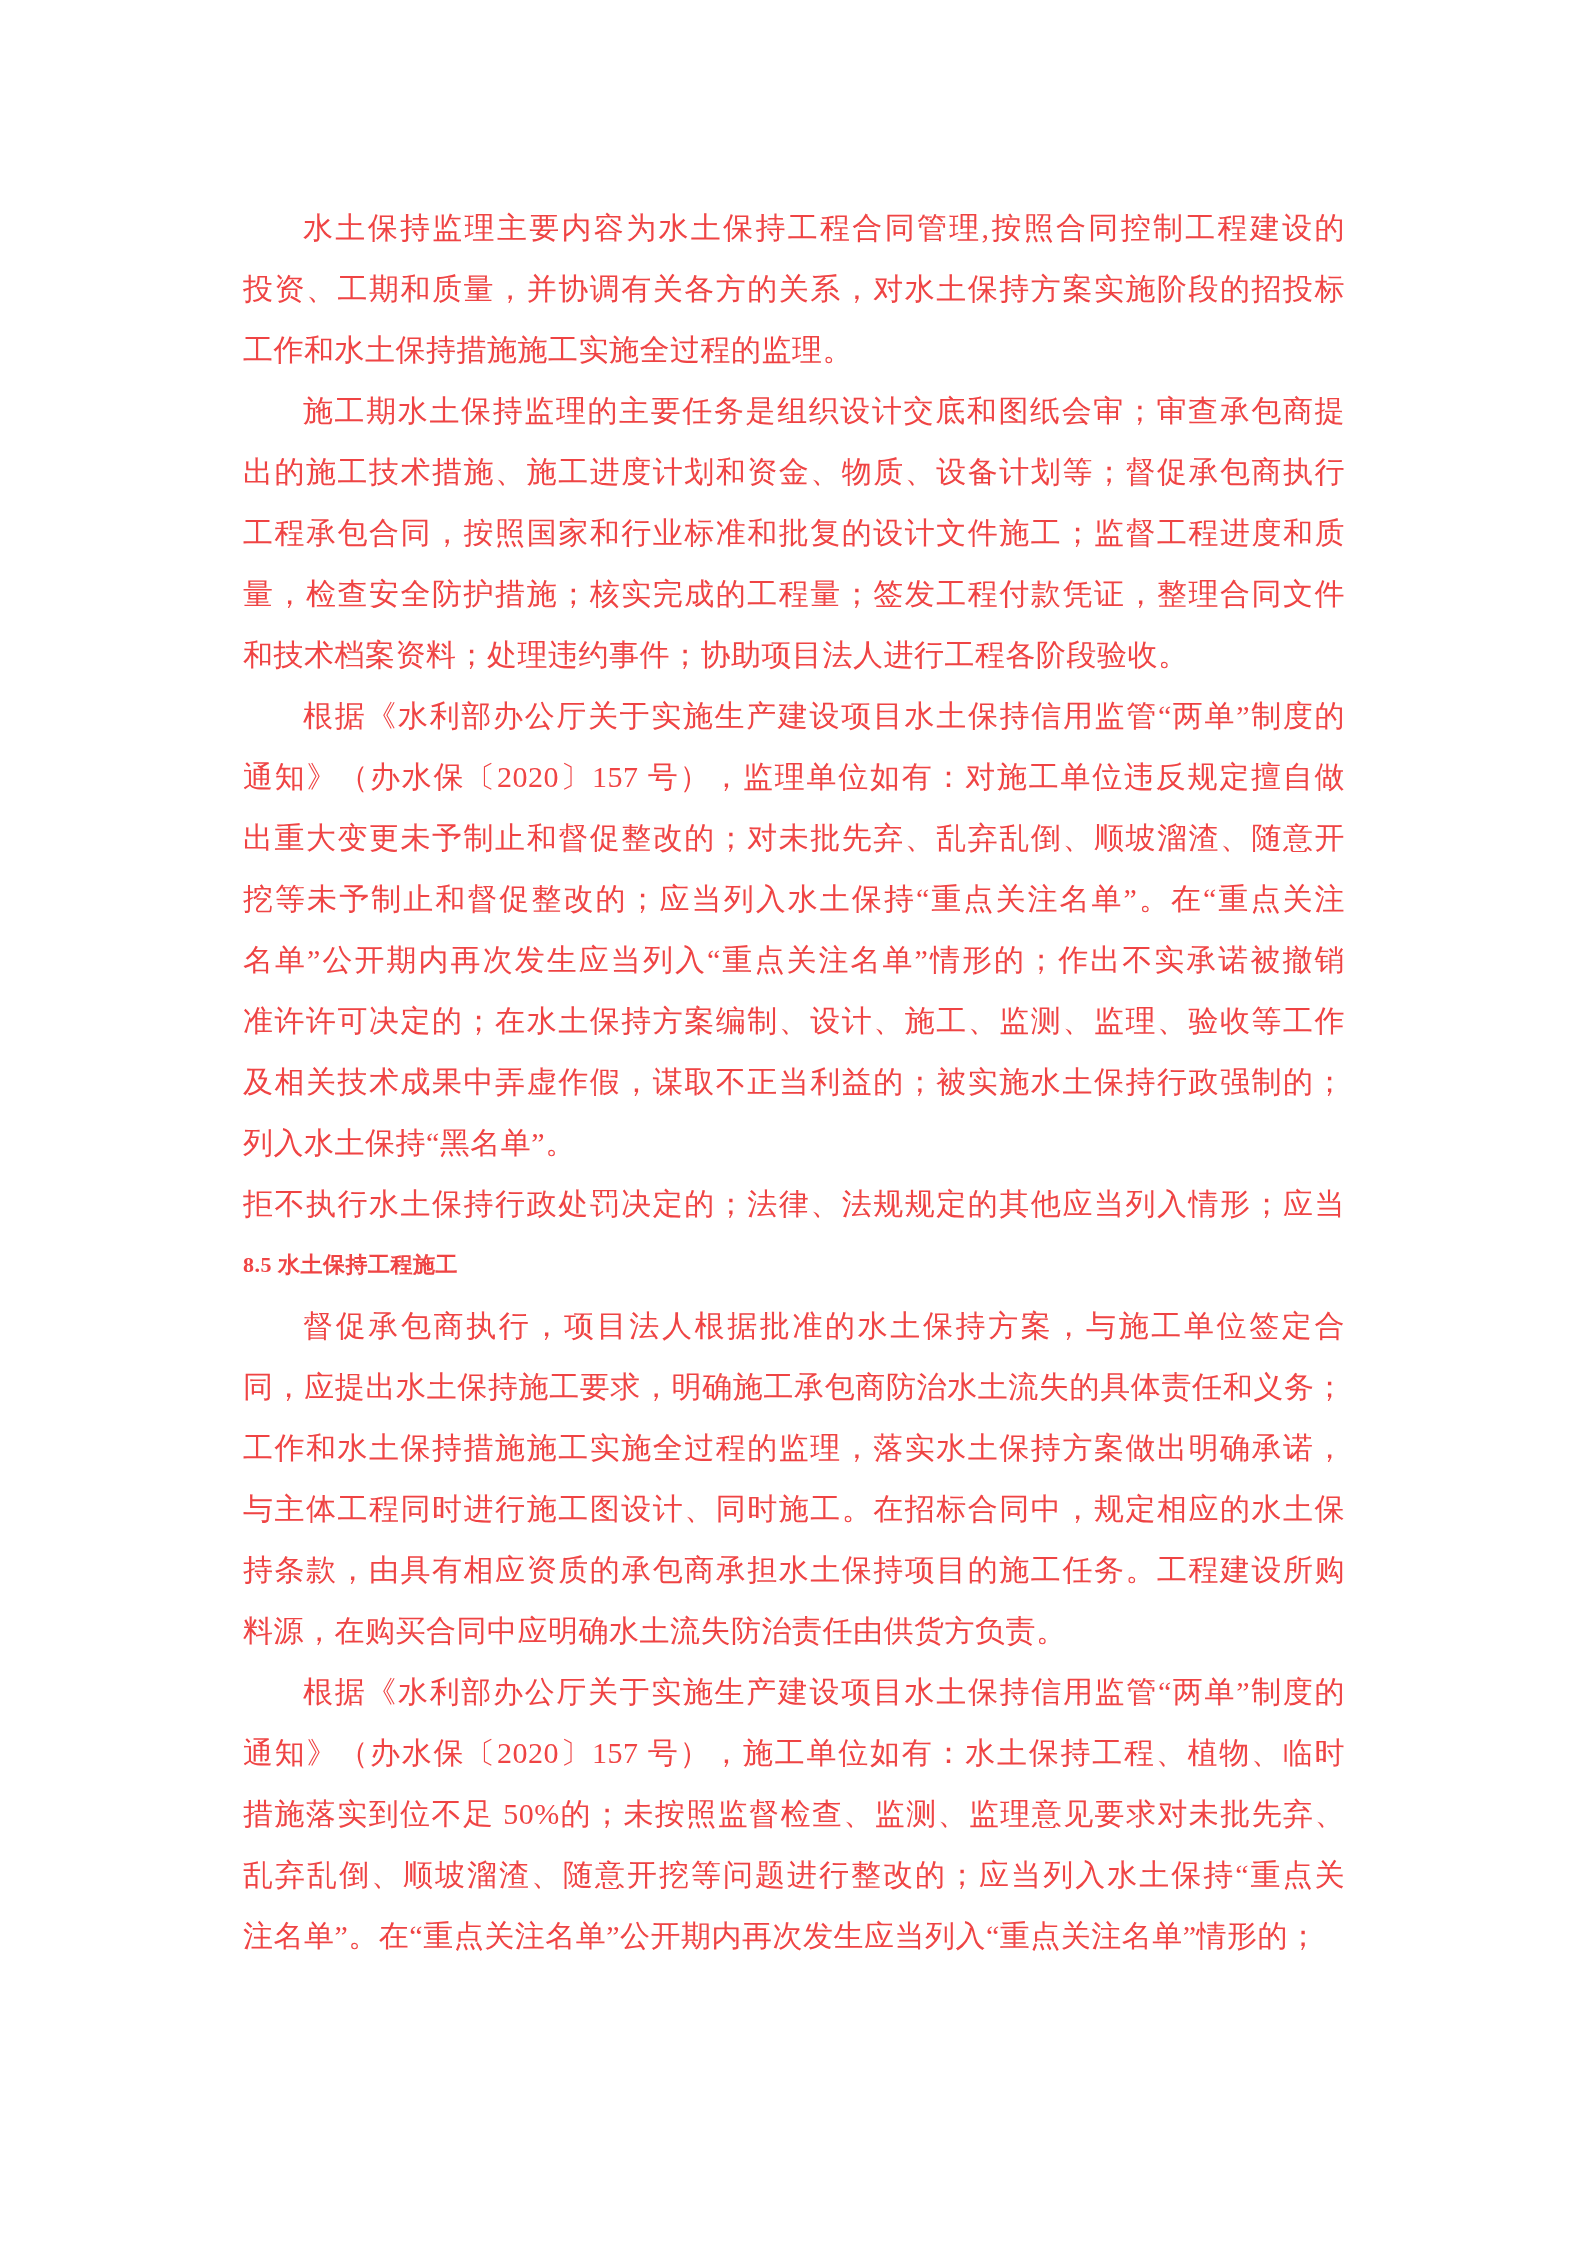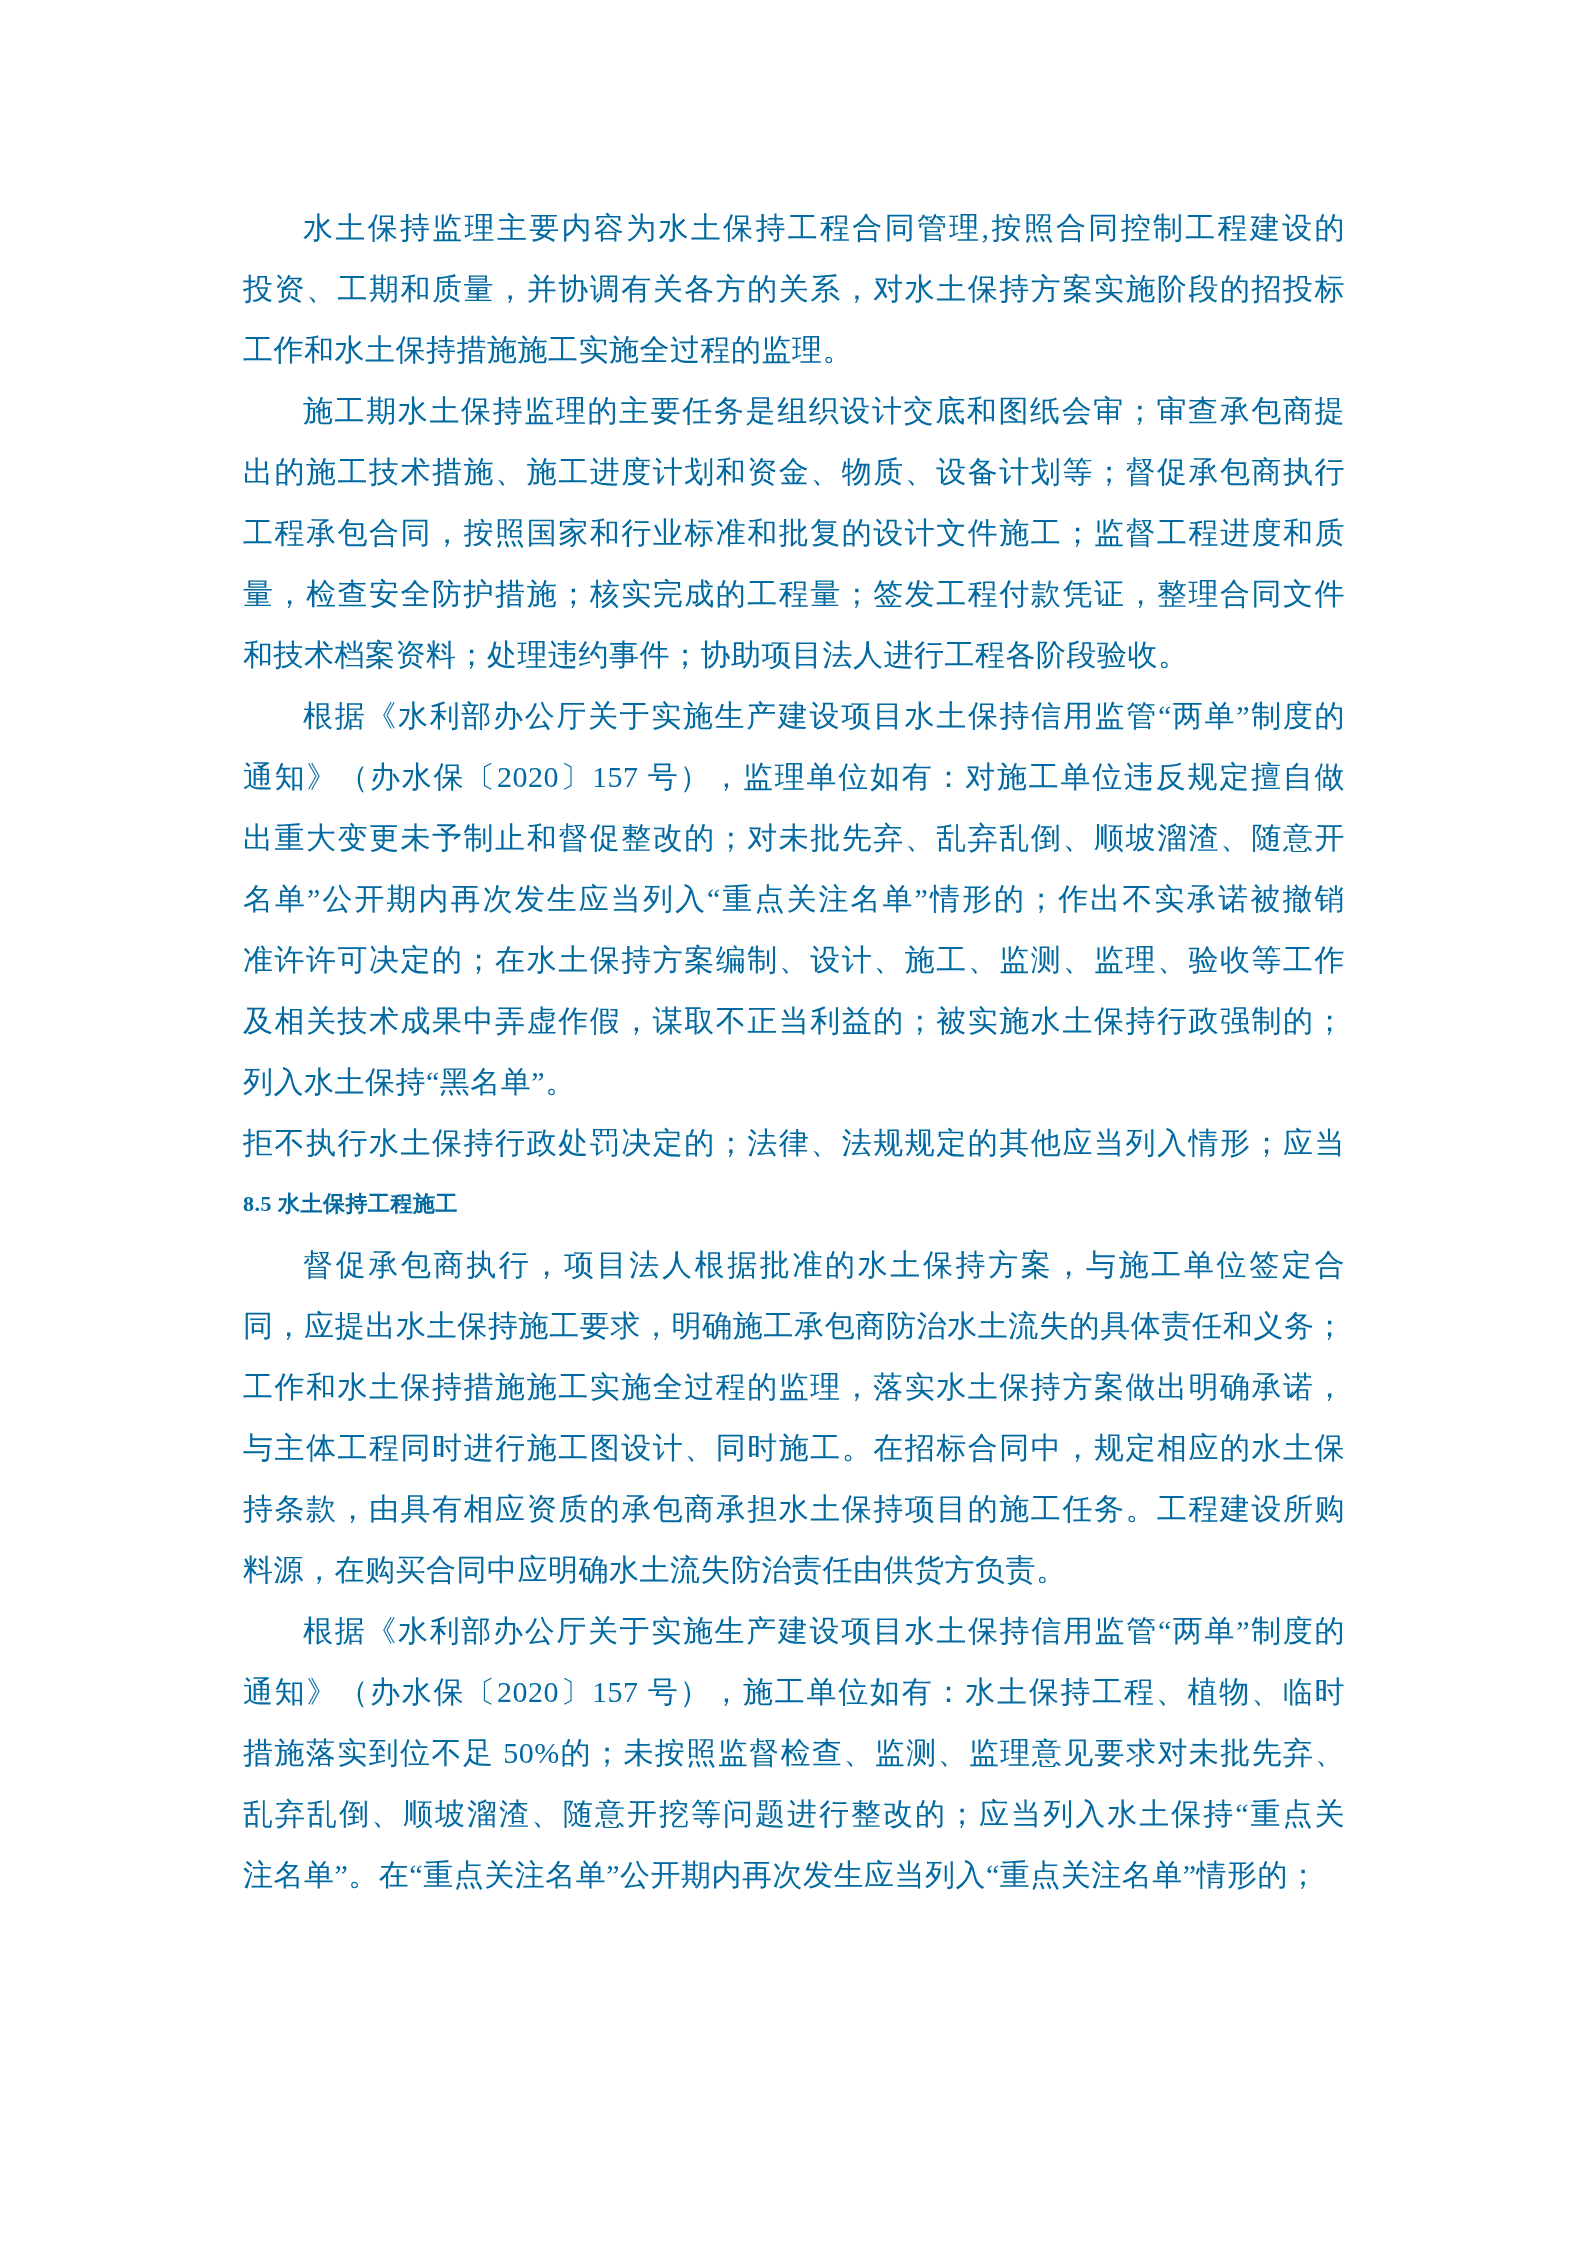--- a/index.html
+++ b/index.html
@@ -44,38 +44,39 @@
     height: 61px;
     font-weight: bold;
     text-align: left;
     overflow: hidden;
     letter-spacing: 0.5px;
   }
 </style>
 </head>
 <body>
 
-<div class="page" style="background: rgb(255, 255, 255); color: #0369a1;">
+<div class="page" style="background: rgb(255, 255, 255); color: #ef4444;">
   <div class="content" id="content">
       <div class="paragraph">
         <div class="line indent">水土保持监理主要内容为水土保持工程合同管理,按照合同控制工程建设的</div>
         <div class="line">投资、工期和质量，并协调有关各方的关系，对水土保持方案实施阶段的招投标</div>
         <div class="line para-end">工作和水土保持措施施工实施全过程的监理。</div>
       </div>
       <div class="paragraph">
         <div class="line indent">施工期水土保持监理的主要任务是组织设计交底和图纸会审；审查承包商提</div>
         <div class="line">出的施工技术措施、施工进度计划和资金、物质、设备计划等；督促承包商执行</div>
         <div class="line">工程承包合同，按照国家和行业标准和批复的设计文件施工；监督工程进度和质</div>
         <div class="line">量，检查安全防护措施；核实完成的工程量；签发工程付款凭证，整理合同文件</div>
         <div class="line para-end">和技术档案资料；处理违约事件；协助项目法人进行工程各阶段验收。</div>
       </div>
       <div class="paragraph">
         <div class="line indent">根据《水利部办公厅关于实施生产建设项目水土保持信用监管“两单”制度的</div>
         <div class="line">通知》（办水保〔2020〕157 号），监理单位如有：对施工单位违反规定擅自做</div>
         <div class="line">出重大变更未予制止和督促整改的；对未批先弃、乱弃乱倒、顺坡溜渣、随意开</div>
+        <div class="line">挖等未予制止和督促整改的；应当列入水土保持“重点关注名单”。在“重点关注</div>
         <div class="line">名单”公开期内再次发生应当列入“重点关注名单”情形的；作出不实承诺被撤销</div>
         <div class="line">准许许可决定的；在水土保持方案编制、设计、施工、监测、监理、验收等工作</div>
         <div class="line">及相关技术成果中弄虚作假，谋取不正当利益的；被实施水土保持行政强制的；</div>
         <div class="line para-end">列入水土保持“黑名单”。</div>
         <div class="line">拒不执行水土保持行政处罚决定的；法律、法规规定的其他应当列入情形；应当</div>
       </div>
       <div class="heading">8.5 水土保持工程施工</div>
       <div class="paragraph">
         <div class="line indent">督促承包商执行，项目法人根据批准的水土保持方案，与施工单位签定合</div>
         <div class="line">同，应提出水土保持施工要求，明确施工承包商防治水土流失的具体责任和义务；</div>

